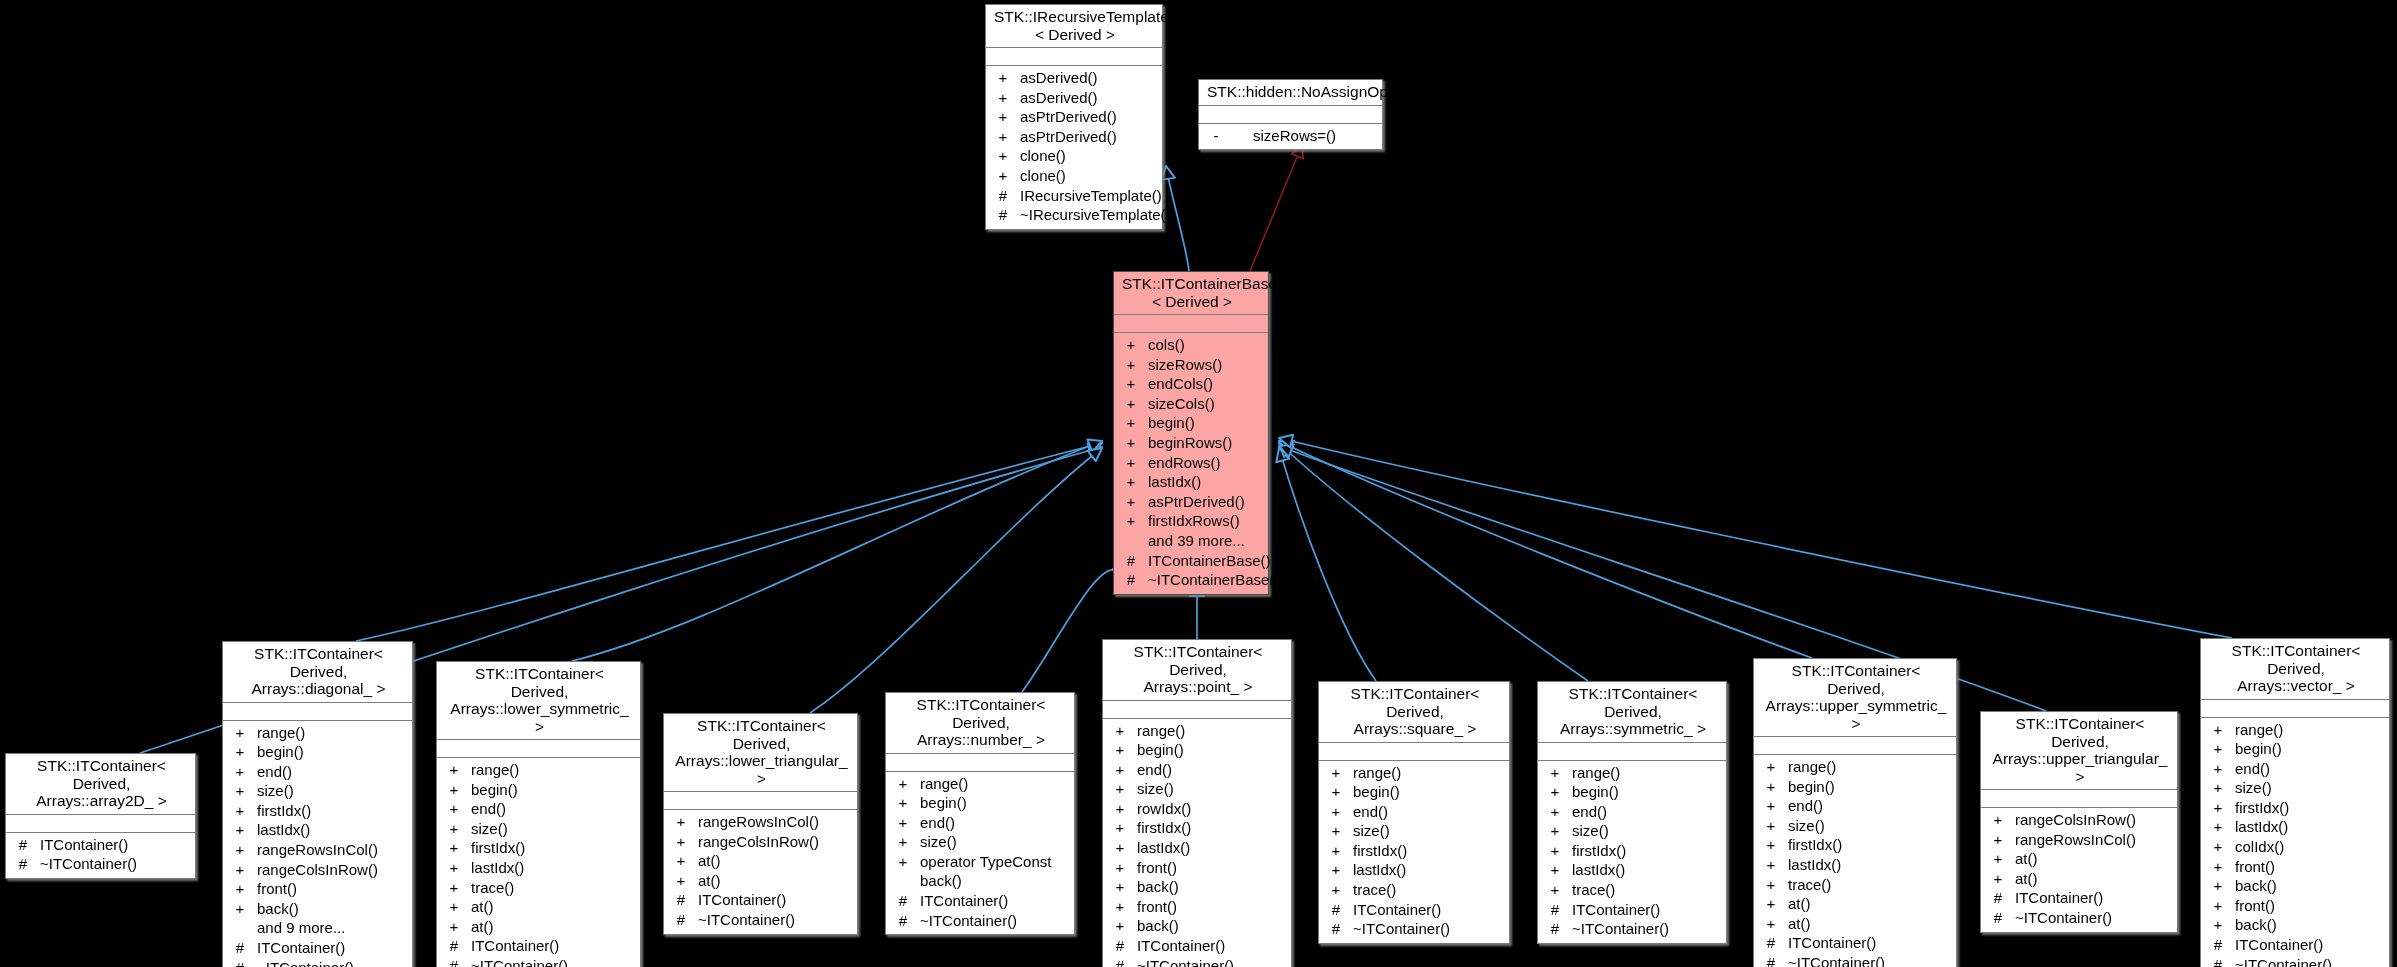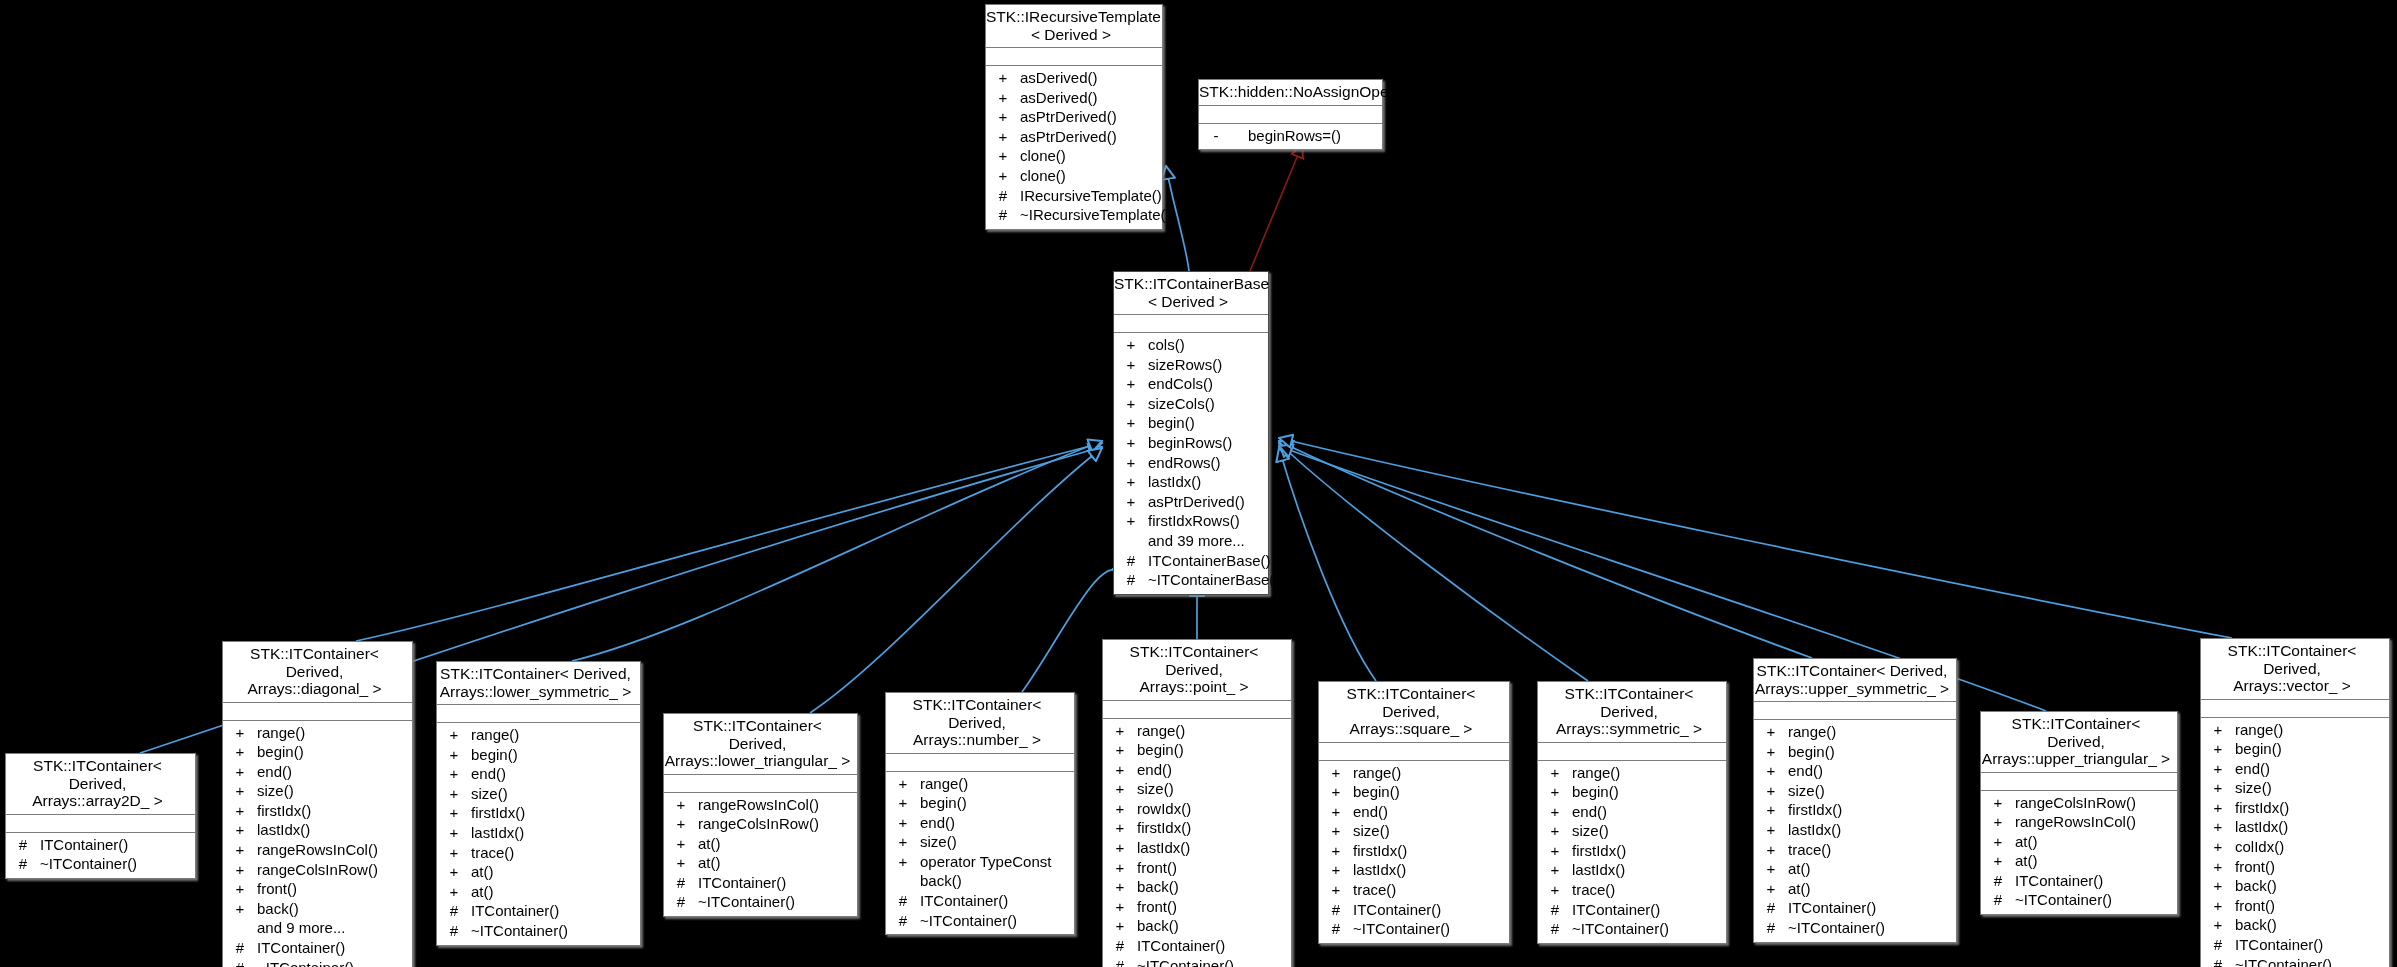--- a/index.html
+++ b/index.html
@@ -25,29 +25,29 @@
   }
   .node {
     position: absolute;
     box-sizing: border-box;
     background: #ffffff;
     border: 1px solid #7c7c7c;
     box-shadow: 2px 2px 2px rgba(130,130,130,0.85);
     z-index: 5;
   }
   .node.highlight {
-    background: #ffffff;
+    background: #fca5a5;
     border: 1px solid #4a4a4a;
   }
   .node-title {
     text-align: center;
     font-size: 15.5px;
     line-height: 17.5px;
     color: #000000;
-    padding: 3px 6px 4px 0;
+    padding: 3px 6px 4px 8px;
     white-space: pre-line;
   }
   .node-sep {
     border-top: 1px solid #7c7c7c;
   }
   .node-attrs {
     height: 17px;
   }
   .node-members {
     padding: 2px 0 4px 0;
@@ -114,21 +114,21 @@
           <div class="member"><span class="vis">+</span><span class="mname">clone()</span></div>
           <div class="member"><span class="vis">+</span><span class="mname">clone()</span></div>
           <div class="member"><span class="vis">#</span><span class="mname">IRecursiveTemplate()</span></div>
           <div class="member"><span class="vis">#</span><span class="mname">~IRecursiveTemplate()</span></div>
         </div>
       </div>
       <div class="node" style="left: 1198px; top: 79px; width: 185px;">
         <div class="node-title">STK::hidden::NoAssignOperator</div>
         <div class="node-sep node-attrs"></div>
         <div class="node-sep node-members">
-          <div class="member"><span class="vis">-</span><span class="mname" style="flex: 1 1 0%; text-align: center; padding-right: 26px;">beginRows=()</span></div>
+          <div class="member"><span class="vis">-</span><span class="mname" style="flex: 1 1 0%; text-align: center; padding-right: 26px;">sizeRows=()</span></div>
         </div>
       </div>
       <div class="node highlight" style="left: 1113px; top: 271px; width: 156px;">
         <div class="node-title">STK::ITContainerBase
 &lt; Derived &gt;</div>
         <div class="node-sep node-attrs"></div>
         <div class="node-sep node-members">
           <div class="member"><span class="vis">+</span><span class="mname">cols()</span></div>
           <div class="member"><span class="vis">+</span><span class="mname">sizeRows()</span></div>
           <div class="member"><span class="vis">+</span><span class="mname">endCols()</span></div>

